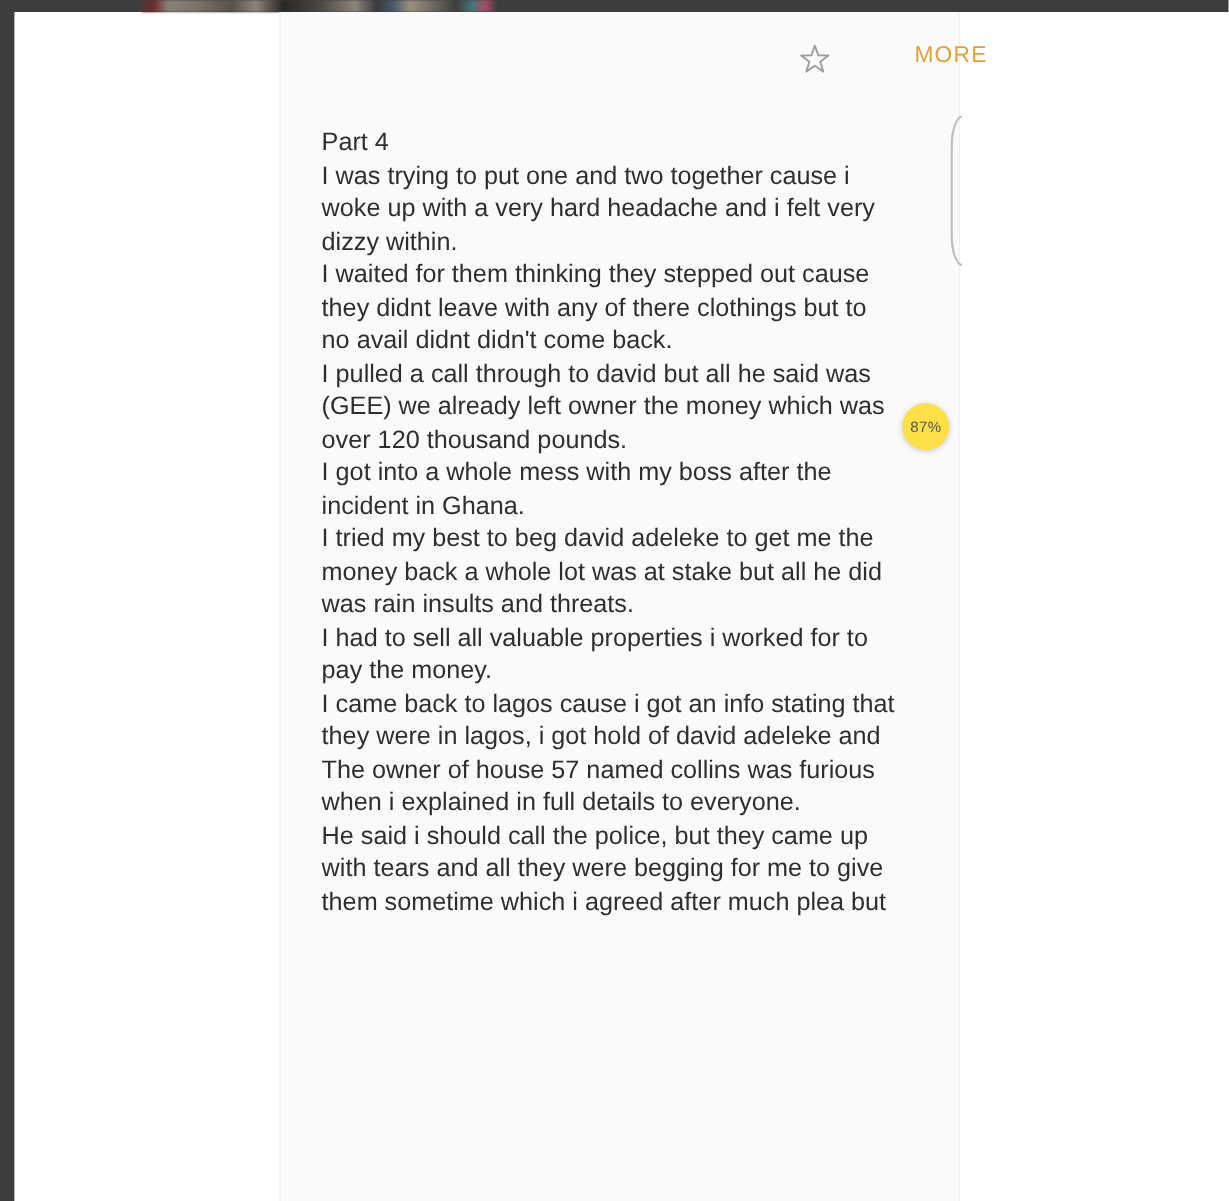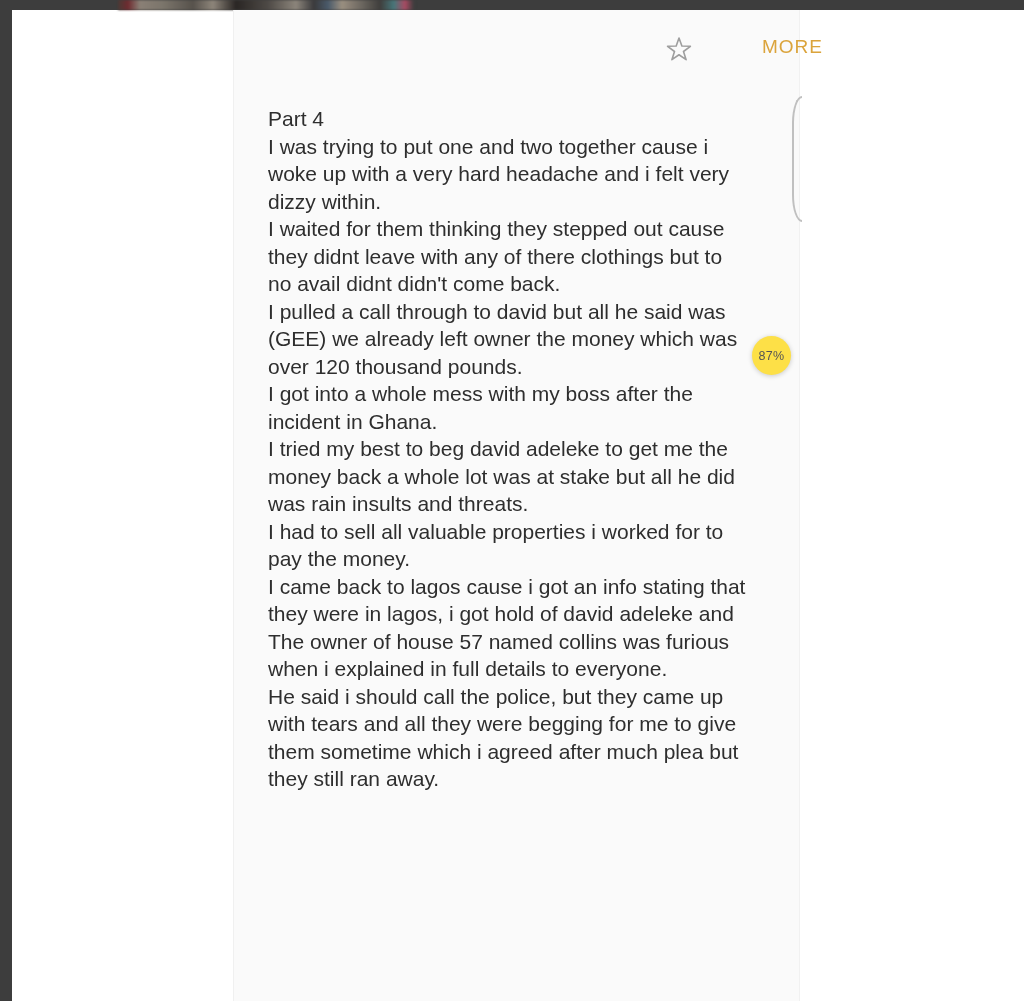--- a/index.html
+++ b/index.html
@@ -157,16 +157,15 @@
       <div class="note-line">was rain insults and threats.</div>
       <div class="note-line">I had to sell all valuable properties i worked for to</div>
       <div class="note-line">pay the money.</div>
       <div class="note-line">I came back to lagos cause i got an info stating that</div>
       <div class="note-line">they were in lagos, i got hold of david adeleke and</div>
       <div class="note-line">The owner of house 57 named collins was furious</div>
       <div class="note-line">when i explained in full details to everyone.</div>
       <div class="note-line">He said i should call the police, but they came up</div>
       <div class="note-line">with tears and all they were begging for me to give</div>
       <div class="note-line">them sometime which i agreed after much plea but</div>
-      <div class="note-line">they still ran away.</div>
     </div>
 
 </div>
 
 </body></html>

